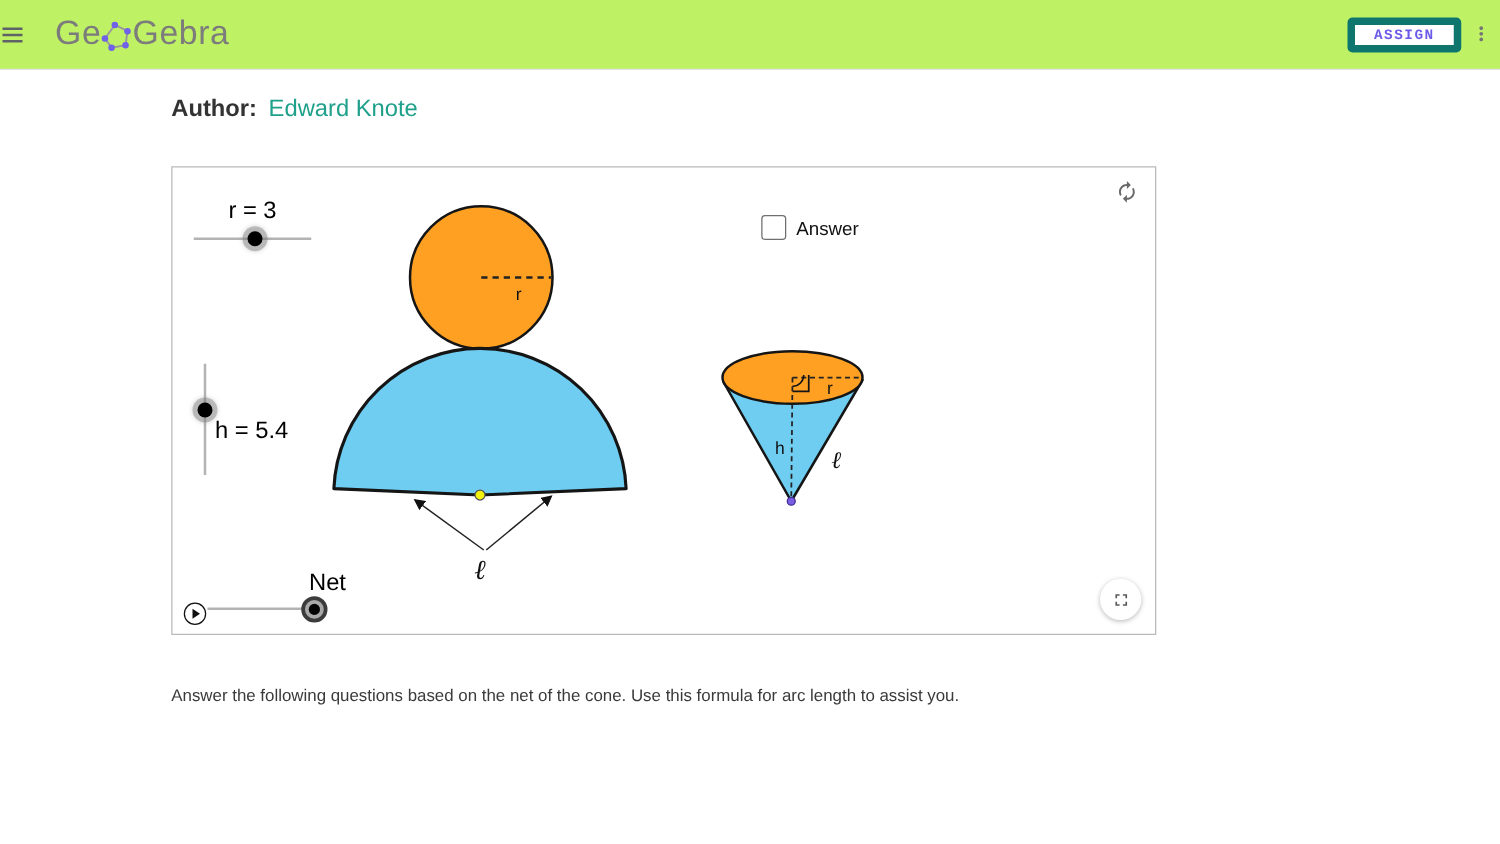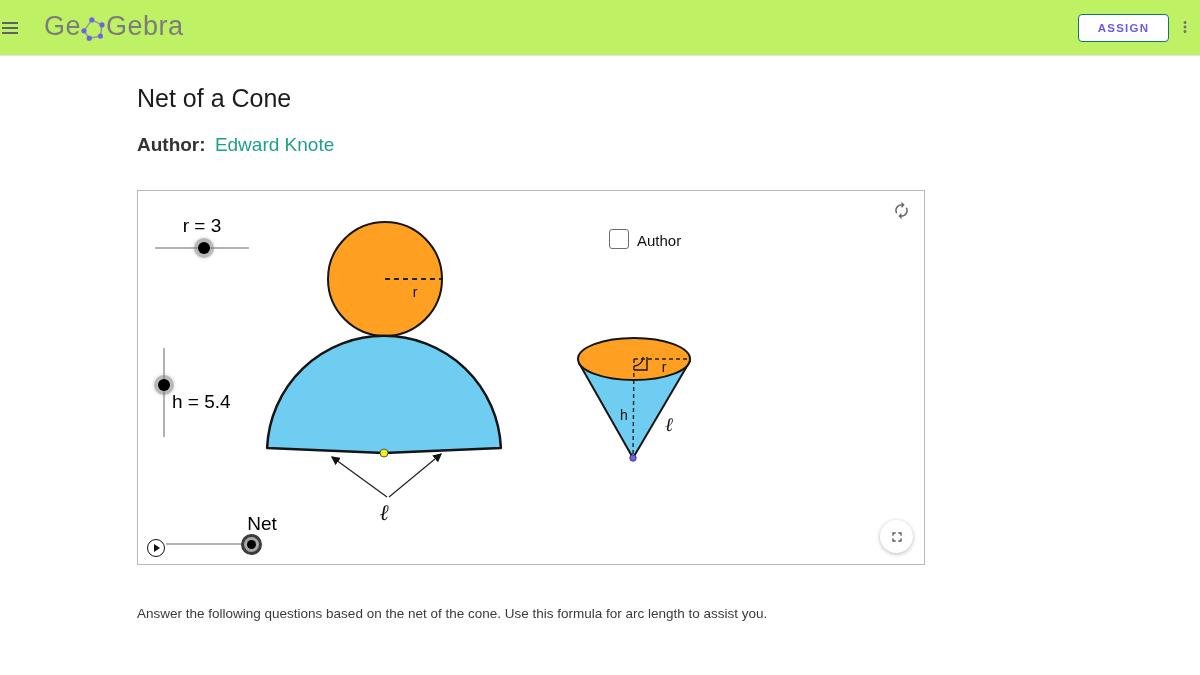--- a/index.html
+++ b/index.html
@@ -10,23 +10,23 @@
   .app-header { position:relative; height:56px; border-bottom:1px solid #e2e2e2;
                 display:flex; align-items:center; background:#bef264; }
   .hamburger { position:absolute; left:2px; top:18px; width:22px; height:20px;
                display:flex; flex-direction:column; justify-content:center; gap:3px;
                cursor:pointer; background:none; border:none; }
   .hamburger span { display:block; width:16px; height:2px; background:#5f6368; }
   .logo { position:absolute; left:44px; top:10px; display:flex; align-items:center;
           font-size:27px; color:#7c7c7c; letter-spacing:0.5px; cursor:pointer; }
   .logo svg { margin:4px -1px 0 -1px; }
   .assign-btn { position:absolute; right:31px; top:14px; width:91px; height:28px;
-                background:#fff; border:1px solid #0f766e; border-radius:4px;
+                background:#fff; border:6px solid #0f766e; border-radius:4px;
                 color:var(--accent-purple,#6C5BE8); font-size:11.5px; font-weight:bold;
-                letter-spacing:1.2px; cursor:pointer; font-family:Liberation Sans, sans-serif; }
+                letter-spacing:1.2px; cursor:pointer; font-family:Liberation Mono, monospace; }
   .kebab-btn { position:absolute; right:4px; top:17px; width:22px; height:22px;
                background:none; border:none; cursor:pointer; }
 
   
   .content { padding-left:137px; }
   .page-title { margin-top:28px; font-size:25px; font-weight:400; color:#1c1c1e; }
   .author-row { margin-top:21px; font-size:19px; }
   .author-label { font-weight:bold; color:#333; }
   .author-link { color:var(--author-teal,#1FA08B); text-decoration:none; margin-left:4px; }
   .description { margin-top:13px; width:906px; font-size:13.5px; line-height:23px; color:#3a3a3a; }
@@ -90,21 +90,20 @@
   </div>
   <button class="assign-btn">ASSIGN</button>
   <button class="kebab-btn">
     <svg width="18" height="18" viewBox="0 0 24 24" fill="#757575">
       <path d="M12 8c1.1 0 2-.9 2-2s-.9-2-2-2-2 .9-2 2 .9 2 2 2zm0 2c-1.1 0-2 .9-2 2s.9 2 2 2 2-.9 2-2-.9-2-2-2zm0 6c-1.1 0-2 .9-2 2s.9 2 2 2 2-.9 2-2-.9-2-2-2z"></path>
     </svg>
   </button>
 </header>
 
 <main class="content">
-  <h1 class="page-title">Net of a Cone</h1>
 
   <p class="author-row">
     <span class="author-label">Author:</span>
     <a class="author-link" href="#">Edward Knote</a>
   </p>
 
 
   <div class="applet">
 
     <svg class="figure-svg" width="786" height="373" viewBox="0 0 786 373">
@@ -139,21 +138,21 @@
 
     <div class="slider-label" style="left:36px; top:24px; width:56px; text-align:center;">r = 3</div>
     <div class="track" style="left:17px; top:56px; width:94px; height:2px;"></div>
     <div class="dot-handle" style="left:60px; top:51px;"></div>
 
     <div class="track" style="left:25px; top:157px; width:2px; height:89px;"></div>
     <div class="dot-handle" style="left:20px; top:188px;"></div>
     <div class="slider-label" style="left:34px; top:200px;">h = 5.4</div>
 
     <div class="checkbox"></div>
-    <div class="checkbox-label">Author</div>
+    <div class="checkbox-label">Answer</div>
 
     <button class="icon-btn reset-btn">
       <svg width="19" height="19" viewBox="0 0 24 24" fill="#6a6a6a">
         <path d="M12 6v3l4-4-4-4v3c-4.42 0-8 3.58-8 8 0 1.57.46 3.03 1.24 4.26L6.7 14.8c-.45-.83-.7-1.79-.7-2.8 0-3.31 2.69-6 6-6zm6.76 1.74L17.3 9.2c.44.84.7 1.79.7 2.8 0 3.31-2.69 6-6 6v-3l-4 4 4 4v-3c4.42 0 8-3.58 8-8 0-1.57-.46-3.03-1.24-4.26z"></path>
       </svg>
     </button>
 
     <button class="play-btn">
         <span class="tri"></span>
       </button>

